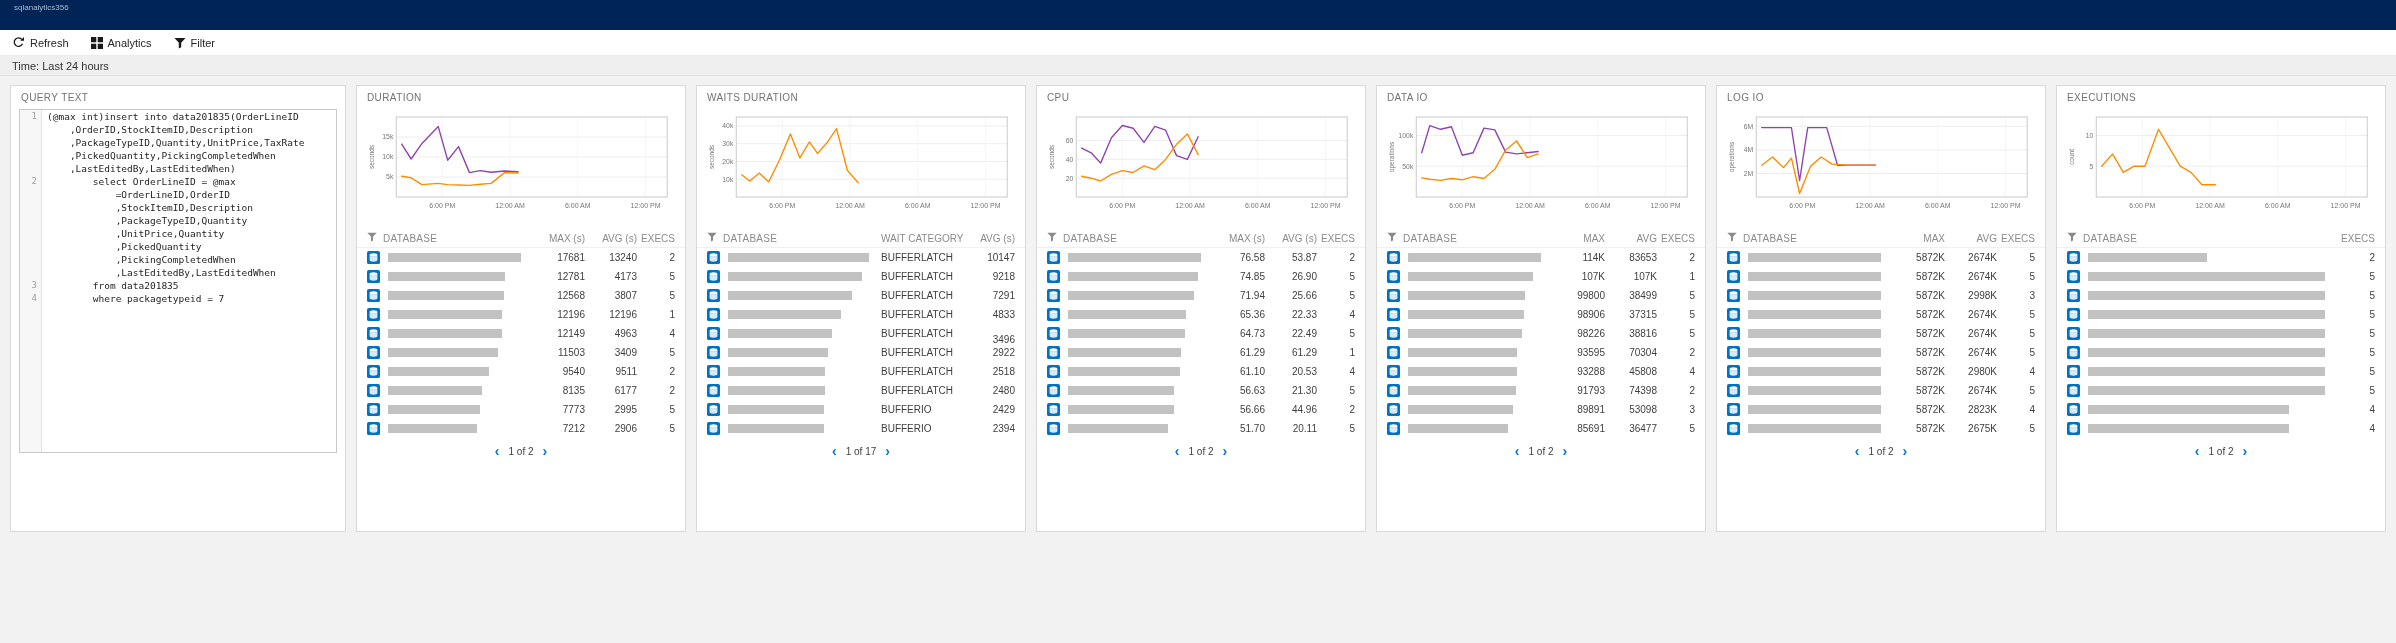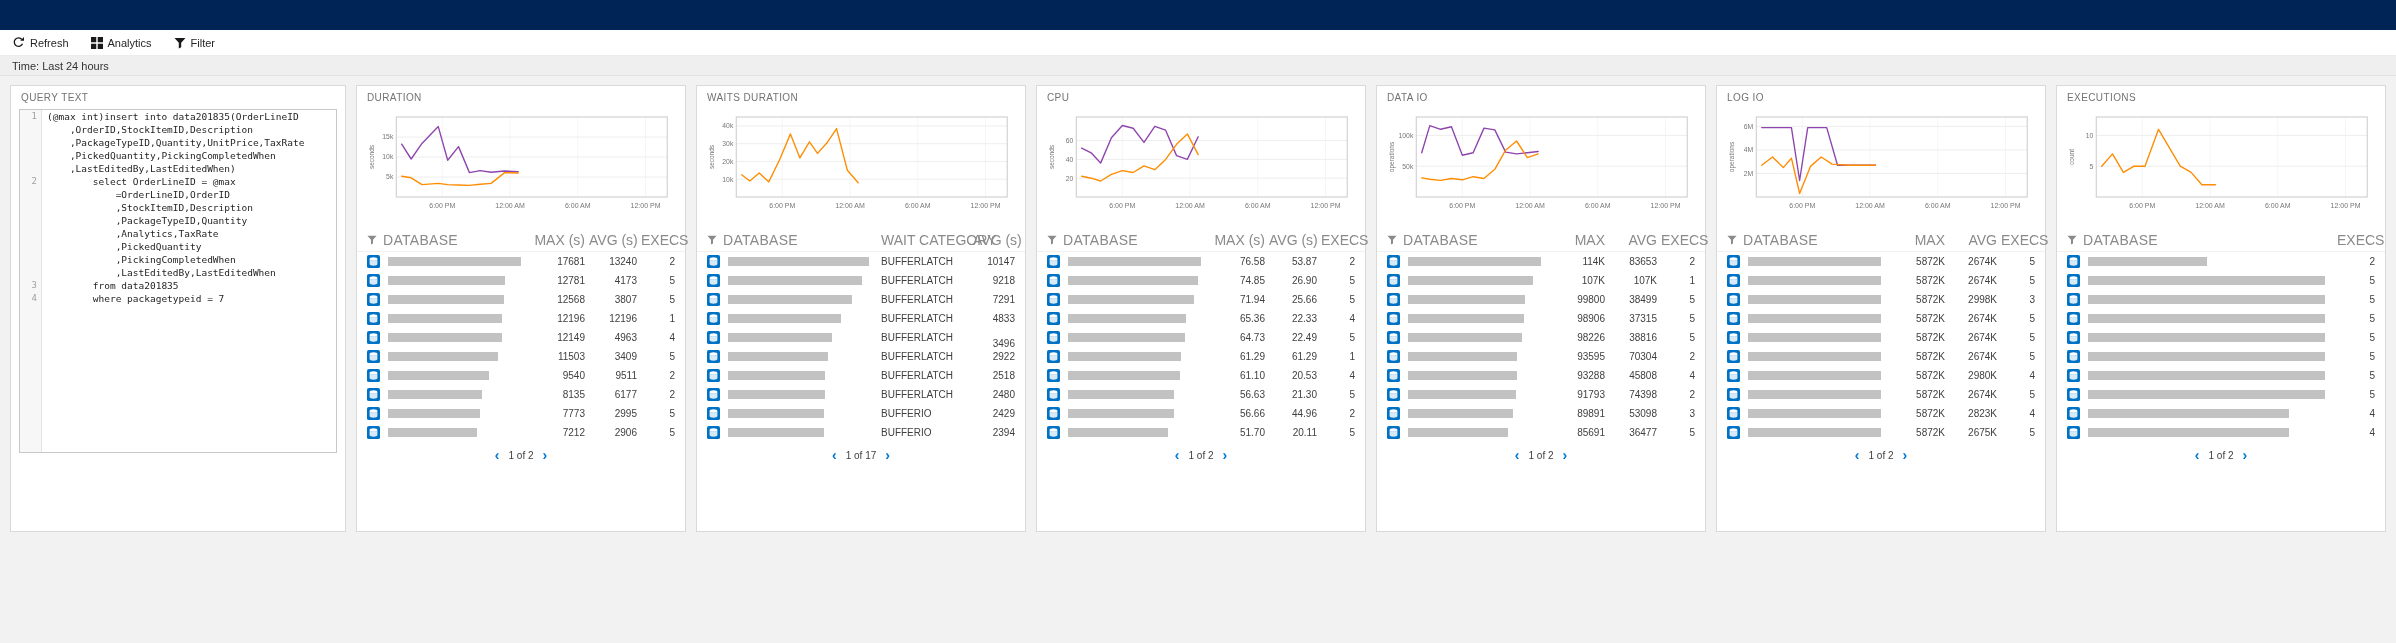--- a/index.html
+++ b/index.html
@@ -28,38 +28,39 @@
   .code-box{margin:2px 8px 10px;border:1px solid #c8c8c8;height:342px;overflow:hidden;position:relative;
     font-family:"DejaVu Sans Mono",monospace;font-size:9.5px;line-height:13px;background:#fff;}
   .code-gutter{position:absolute;left:0;top:0;bottom:0;width:21px;background:#f7f7f7;border-right:1px solid #e4e4e4;}
   .code-row{position:relative;display:flex;}
   .line-num{flex:0 0 21px;width:21px;text-align:right;padding-right:4px;box-sizing:border-box;color:#a0a0a0;font-size:9px;}
   .code-text{white-space:pre;padding-left:6px;color:#1e1e1e;}
   
   .chart-card{flex:1 1 0;min-width:0;}
   .chart-box{margin:2px 10px 4px;}
   .chart-box svg{width:100%;height:116px;display:block;}
-  .grid-head{display:flex;align-items:center;padding:3px 10px;font-size:14px;color:#8a8a8a;border-bottom:1px solid #f0f0f0;}
+  .grid-head{display:flex;align-items:center;padding:3px 10px;font-size:10px;color:#8a8a8a;border-bottom:1px solid #f0f0f0;}
   .db-col{margin-left:6px;letter-spacing:.3px;}
   .spacer{flex:1;}
   .cols{display:flex;}
   .col{display:inline-block;padding-left:4px;box-sizing:border-box;white-space:nowrap;}
   .grow{display:flex;align-items:center;height:19px;padding:0 10px;}
   .dbicon{flex:0 0 13px;width:13px;height:13px;}
   .dbicon svg{display:block;}
   .barwrap{flex:1;margin:0 8px;height:9px;position:relative;min-width:20px;}
   .bar{position:absolute;left:0;top:0;height:100%;background:#c2c2c2;}
   .cell{font-size:10px;color:#404040;padding-left:4px;box-sizing:border-box;white-space:nowrap;overflow:hidden;}
   .pager{display:flex;justify-content:center;align-items:center;gap:9px;padding:6px 0;font-size:10px;color:#404040;}
   .chev{color:#0078d4;font-size:14px;line-height:1;cursor:pointer;font-weight:bold;}
 </style>
 </head>
 <body>
 
 <div class="titlebar">
+  <div class="subtitle">sqlanalytics356</div>
 </div>
 
 <div class="toolbar">
   <div class="tool">
     <span>
         <svg viewBox="0 0 14 14" width="13" height="13">
           <path d="M11.3 8.4a4.6 4.6 0 1 1-.6-4.6" fill="none" stroke="#1a1a1a" stroke-width="1.4"></path>
           <polygon points="12.9,1.1 12.9,5.2 8.8,5.2" fill="#1a1a1a"></polygon>
         </svg>
       </span>
@@ -126,21 +127,21 @@
         <div class="code-row">
           <span class="line-num"></span>
           <span class="code-text">            ,StockItemID,Description</span>
         </div>
         <div class="code-row">
           <span class="line-num"></span>
           <span class="code-text">            ,PackageTypeID,Quantity</span>
         </div>
         <div class="code-row">
           <span class="line-num"></span>
-          <span class="code-text">            ,Analytics,TaxRate</span>
+          <span class="code-text">            ,UnitPrice,Quantity</span>
         </div>
         <div class="code-row">
           <span class="line-num"></span>
           <span class="code-text">            ,PickedQuantity</span>
         </div>
         <div class="code-row">
           <span class="line-num"></span>
           <span class="code-text">            ,PickingCompletedWhen</span>
         </div>
         <div class="code-row">

